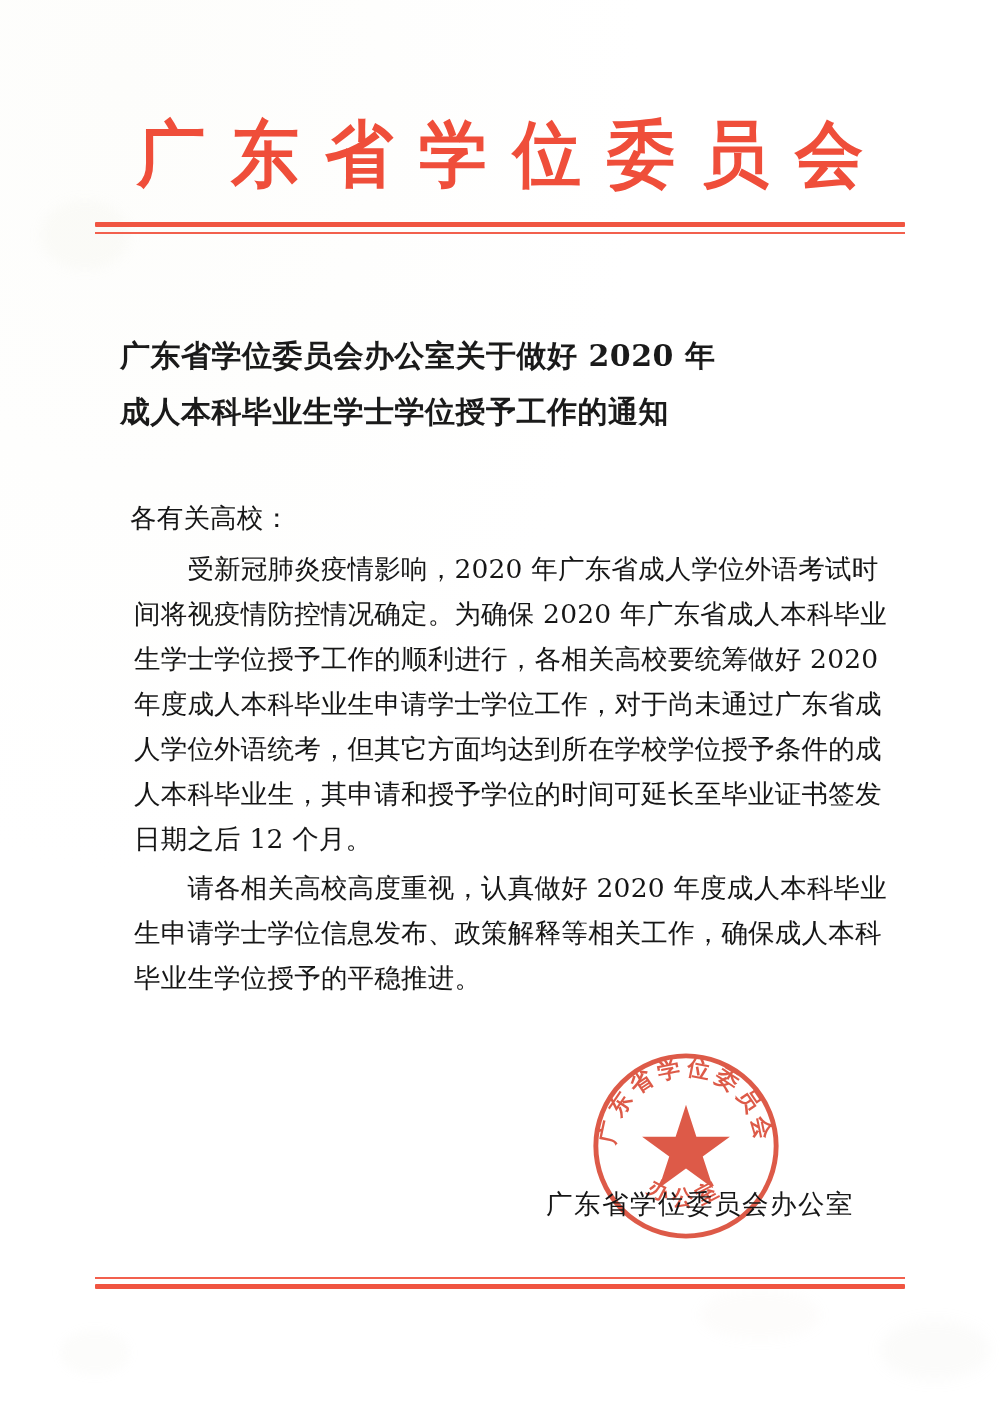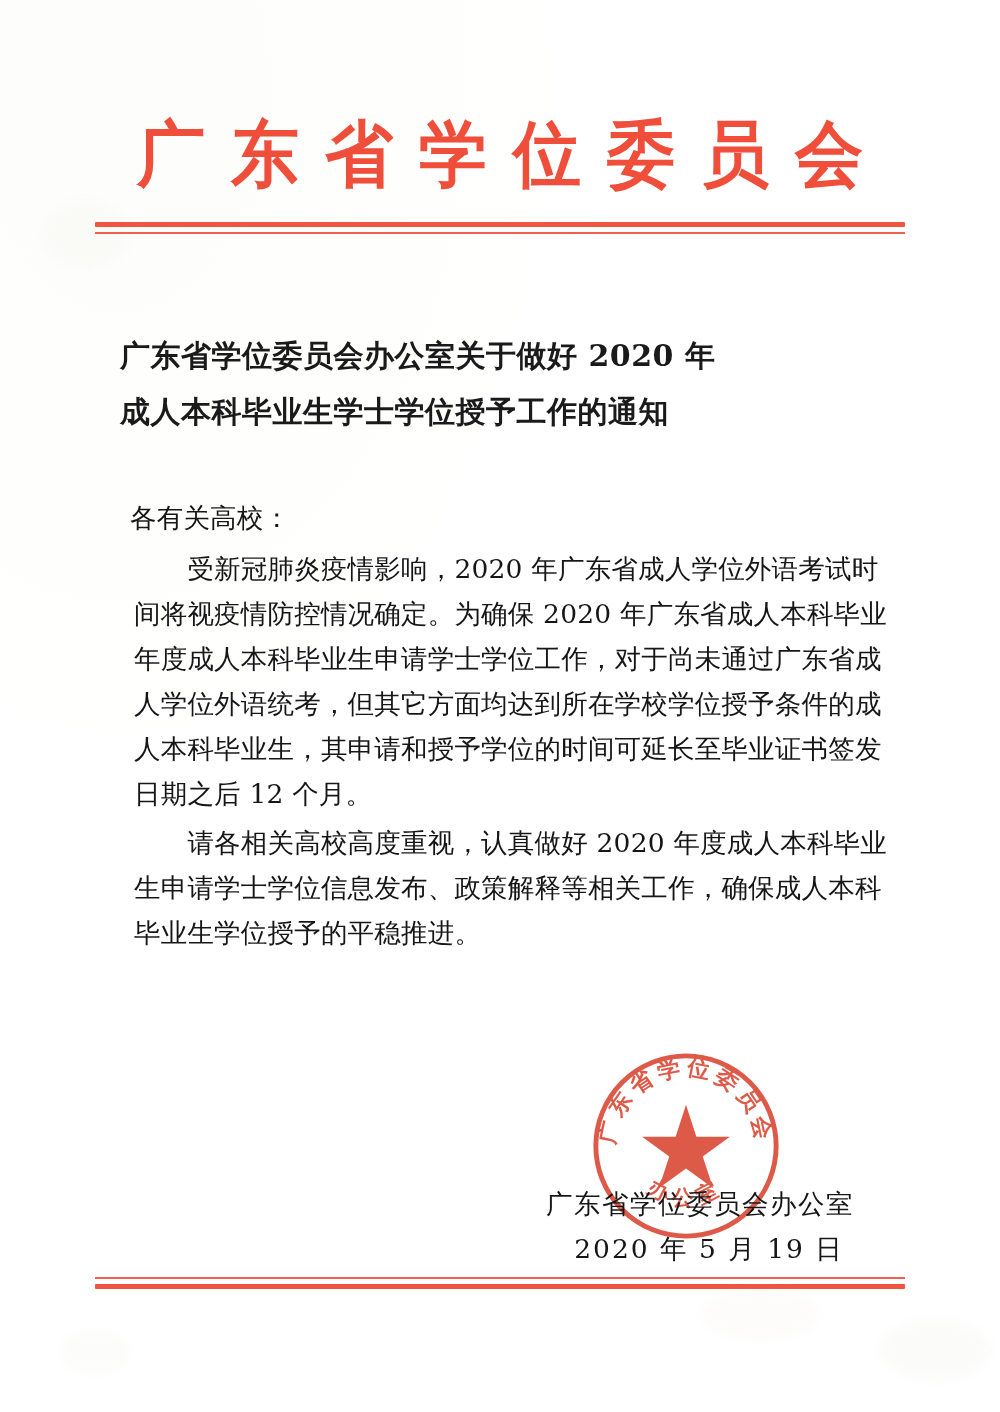--- a/index.html
+++ b/index.html
@@ -194,20 +194,21 @@
     <span class="tline">广东省学位委员会办公室关于做好 2020 年</span>
     <span class="tline">成人本科毕业生学士学位授予工作的通知</span>
   </div>
 
   <div class="body-block">
     <span class="salutation">各有关高校：</span>
 
     <div class="para">
       <span class="ln">　　受新冠肺炎疫情影响，2020 年广东省成人学位外语考试时</span>
       <span class="ln">间将视疫情防控情况确定。为确保 2020 年广东省成人本科毕业</span>
+      <span class="ln">生学士学位授予工作的顺利进行，各相关高校要统筹做好 2020</span>
       <span class="ln">年度成人本科毕业生申请学士学位工作，对于尚未通过广东省成</span>
       <span class="ln">人学位外语统考，但其它方面均达到所在学校学位授予条件的成</span>
       <span class="ln">人本科毕业生，其申请和授予学位的时间可延长至毕业证书签发</span>
       <span class="ln">日期之后 12 个月。</span>
     </div>
 
     <div class="para">
       <span class="ln">　　请各相关高校高度重视，认真做好 2020 年度成人本科毕业</span>
       <span class="ln">生申请学士学位信息发布、政策解释等相关工作，确保成人本科</span>
       <span class="ln">毕业生学位授予的平稳推进。</span>
@@ -226,21 +227,20 @@
         <textPath href="#arcTop" startOffset="50%" text-anchor="middle">广东省学位委员会</textPath>
       </text>
       <text font-family="'DejaVu Serif','Liberation Serif',serif" font-size="22" font-weight="700" fill="#d9442f" letter-spacing="7">
         <textPath href="#arcBottom" startOffset="50%" text-anchor="middle">办公室</textPath>
       </text>
     </svg>
   </div>
 
   <div class="signature">
     <span class="sig-line">广东省学位委员会办公室</span>
-    <span class="sig-date">2020 年 5 月 19 日</span>
   </div>
 
   <div class="rule-group-bottom">
     <div class="rule-thin"></div>
     <div class="rule-gap"></div>
     <div class="rule-thick"></div>
   </div>
 
 </div>
 

